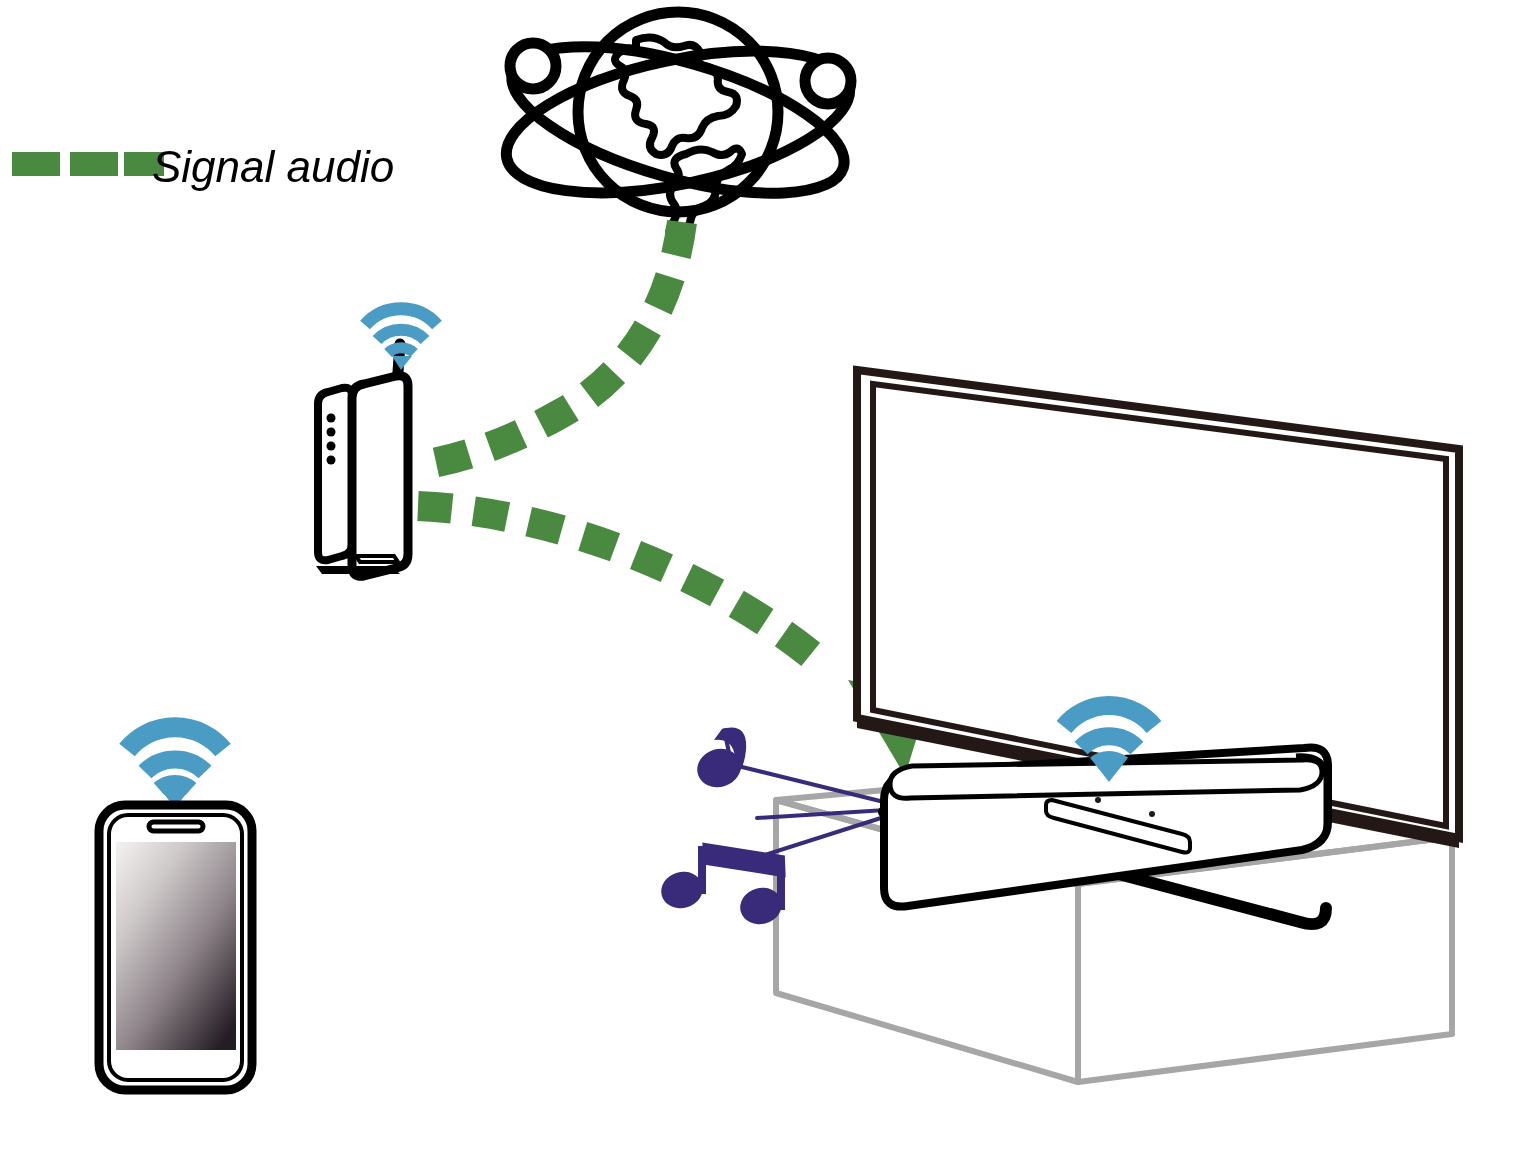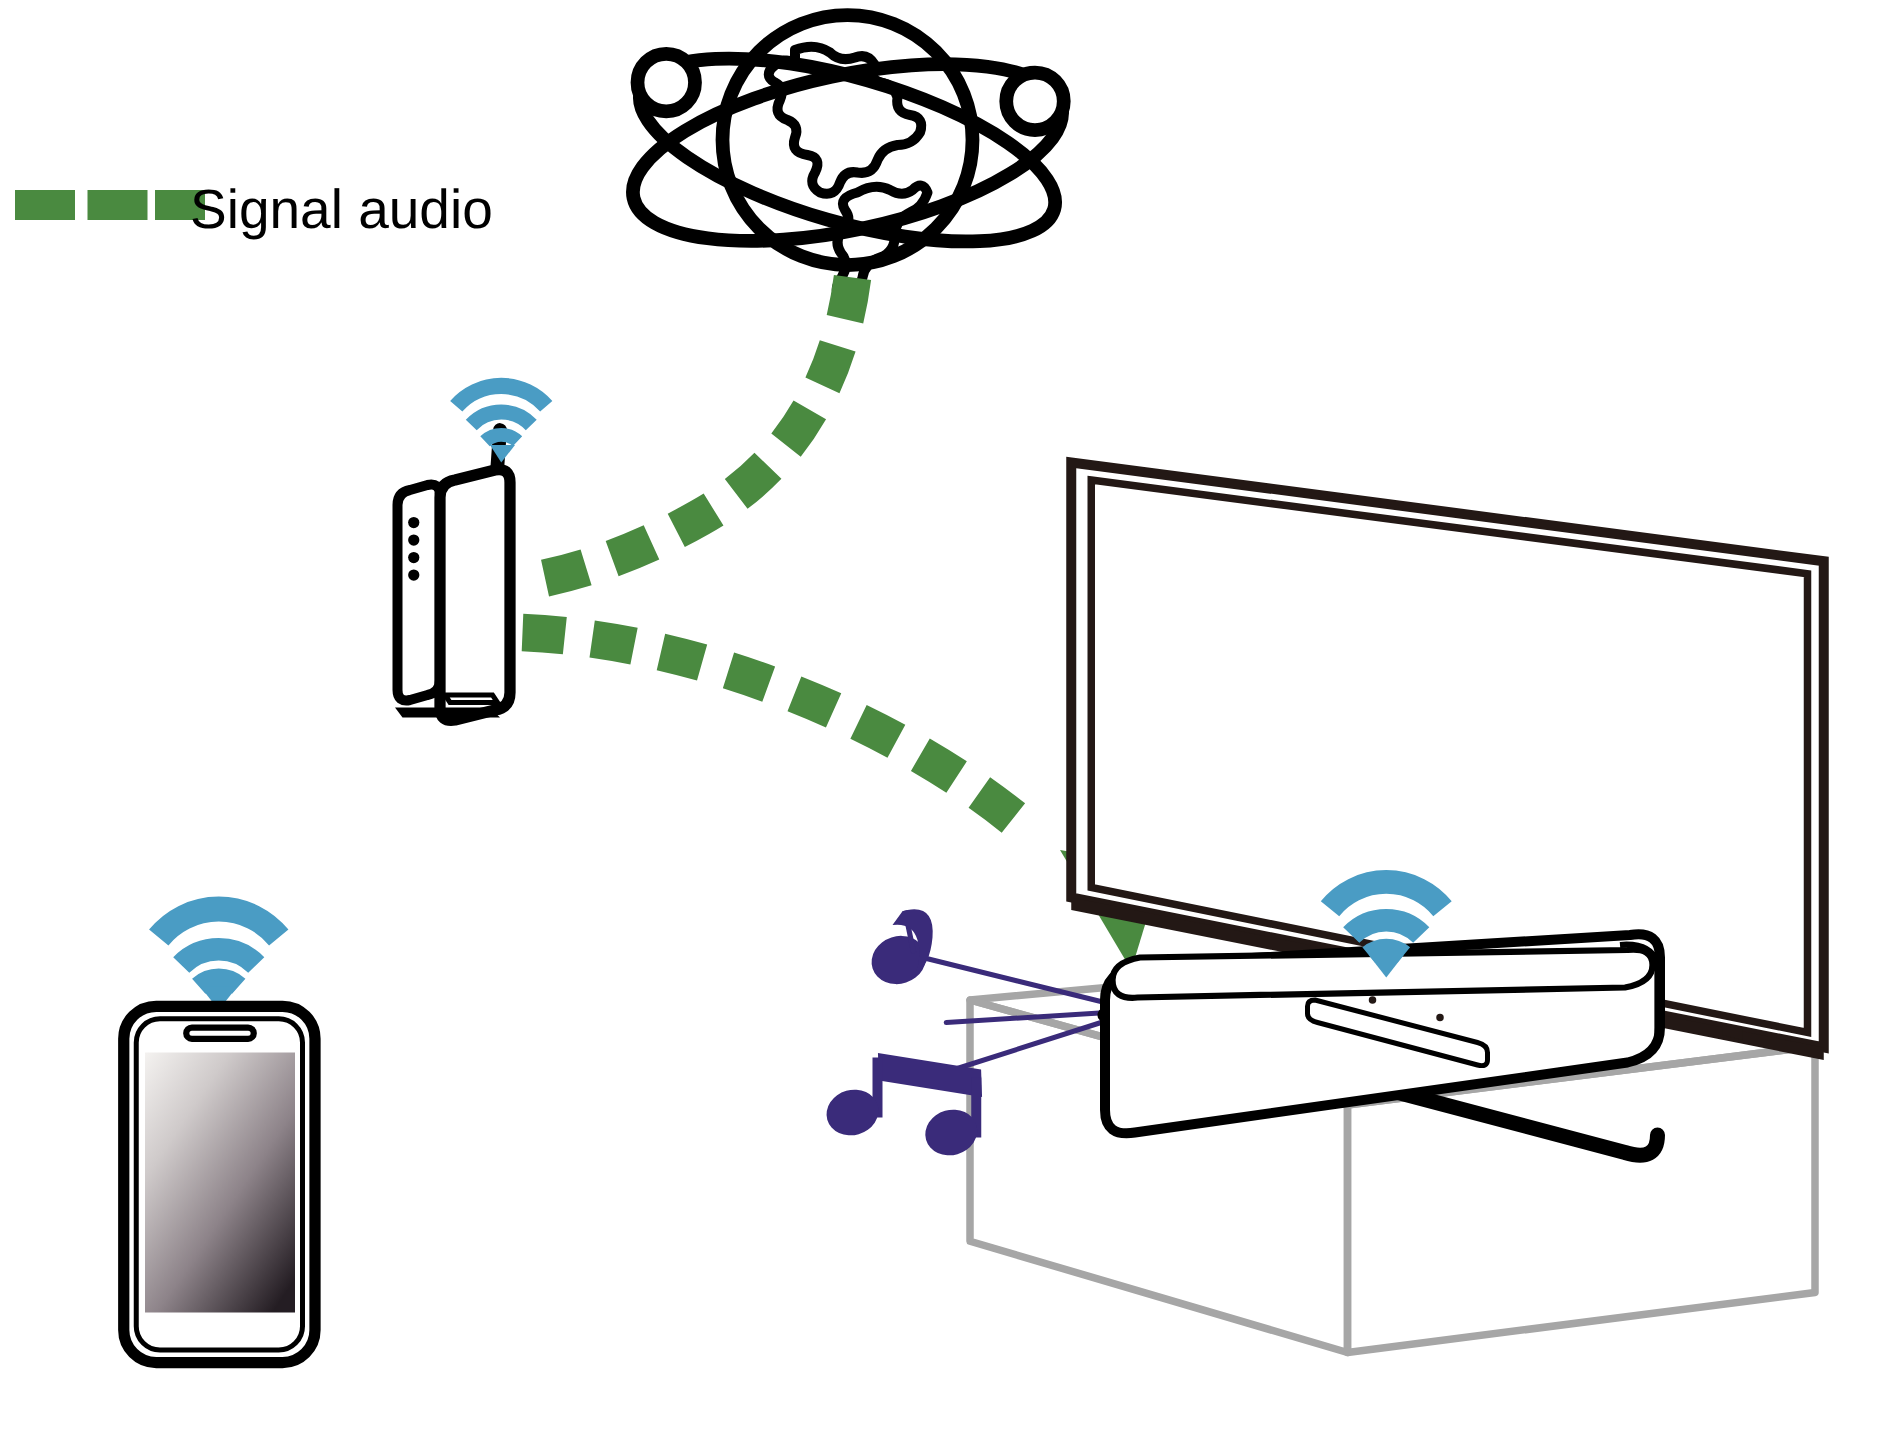--- a/index.html
+++ b/index.html
@@ -12,20 +12,21 @@
     height: 1160px;
     position: relative;
     overflow: hidden;
     font-family: "Liberation Sans", sans-serif;
   }
   #stage {
     position: absolute;
     left: 0; top: 0;
     width: 1408px;
     height: 1160px;
+    font-style: italic;
   }
   #stage svg {
     display: block;
     width: 1516px;
     height: 1160px;
   }
   .legend-label {
     font-family: "Liberation Sans", sans-serif;
     font-size: 44px;
     fill: #000000;

